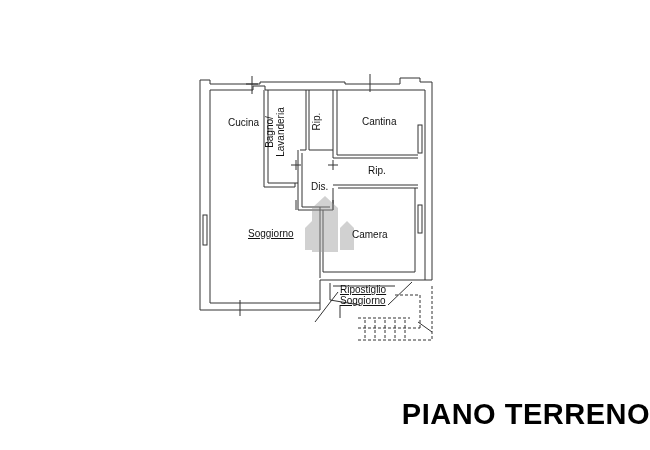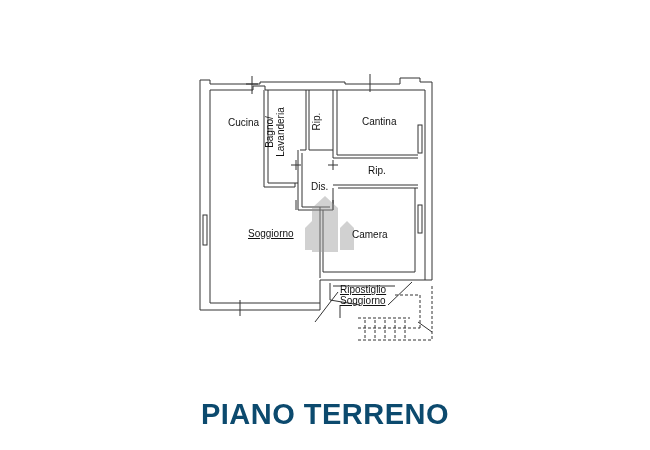--- a/index.html
+++ b/index.html
@@ -1,20 +1,20 @@
 <!DOCTYPE html>
 <html><head>
 <meta charset="utf-8">
 <style>
   html, body { margin:0; padding:0; background:#ffffff; }
   body { width:650px; height:450px; position:relative; overflow:hidden; font-family:"Liberation Sans", sans-serif; }
   .plan { position:absolute; left:0; top:0; width:650px; height:450px; }
   .room-label { position:absolute; font-size:10px; color:#111; font-family:"Liberation Sans", sans-serif; white-space:nowrap; }
   .vert { transform:rotate(-90deg); transform-origin:center center; text-align:center; line-height:11px; }
-  .title { position:absolute; left:0; width:650px; top:398px; text-align:center; font-size:29px; font-weight:bold; color:#0c4a6e; letter-spacing:0.5px; }
+  .title { position:absolute; left:0; width:650px; top:398px; text-align:right; font-size:29px; font-weight:bold; color:#000000; letter-spacing:0.5px; }
 </style>
 </head>
 <body>
 
 <svg class="plan" width="650" height="450" viewBox="0 0 650 450">
   <g stroke="#333" stroke-width="1" fill="none">
 
     <path d="M200 80 L200 310 L320 310 L320 280 L432 280 L432 82 L420 82 L420 78 L400 78 L400 84 L345 84 L345 82 L260 82 L260 84 L210 84 L210 80 Z"></path>
     <path d="M210 90 L210 303 L320 303"></path>
     <path d="M210 90 L253 90 L253 86 L265 86 L265 90 L425 90 L425 280"></path>

